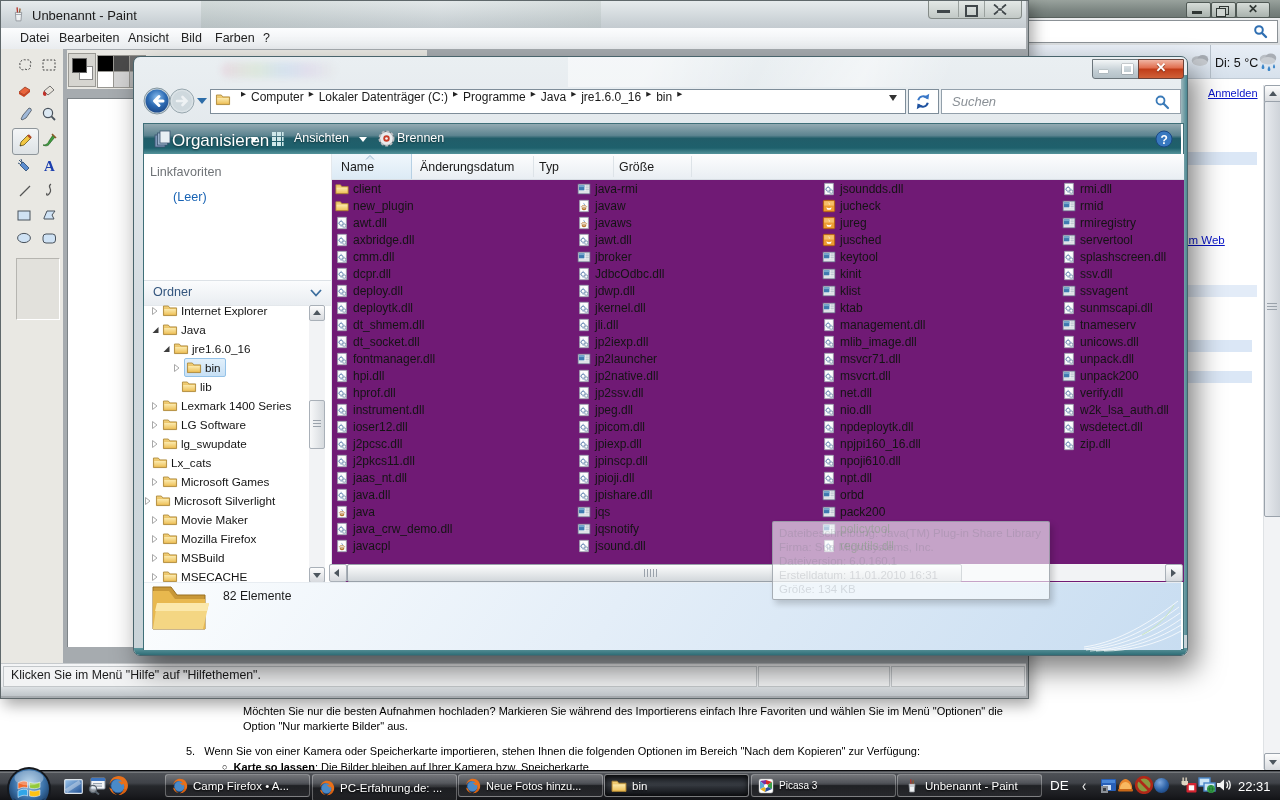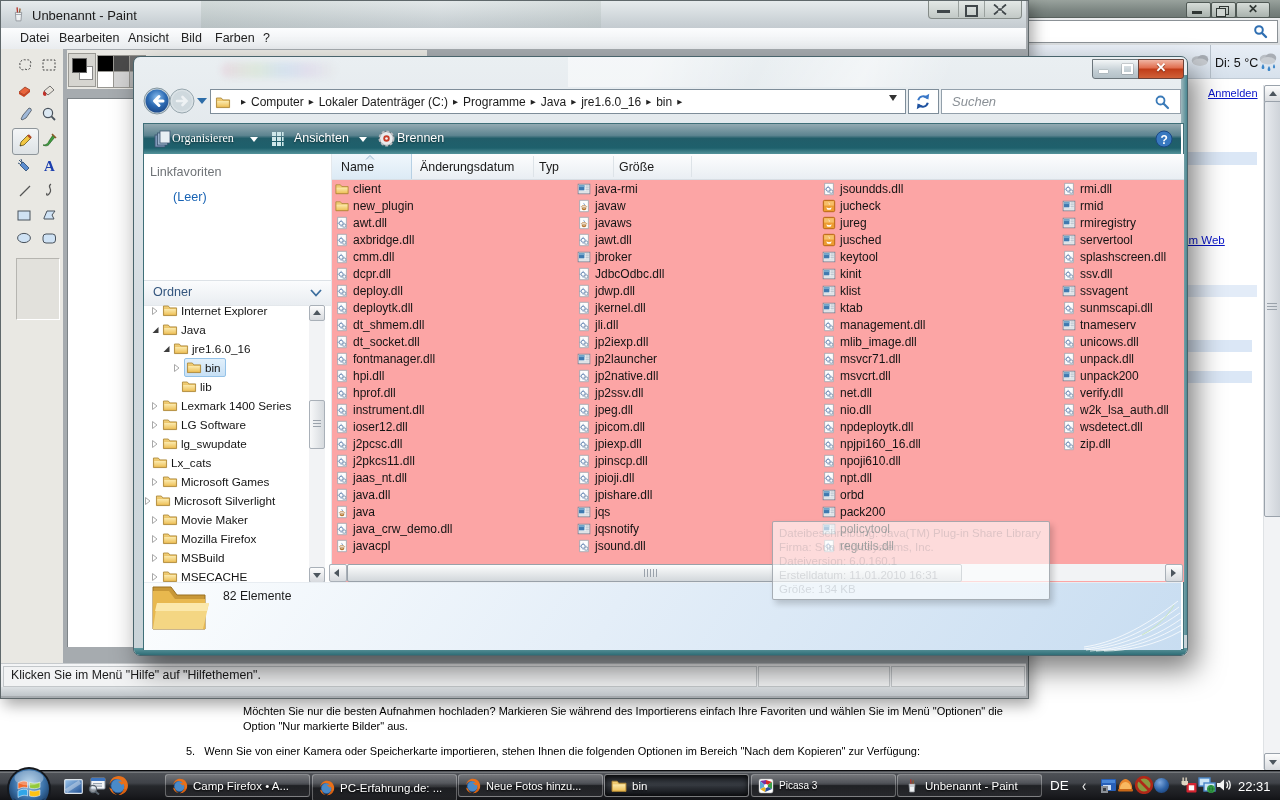--- a/index.html
+++ b/index.html
@@ -146,20 +146,21 @@
   <div class="a" style="left:0;top:16px;width:16px;height:414px;background:linear-gradient(90deg,#e7eaee,#cdd2d8);border:1px solid #9aa2ab;border-radius:2px;"></div>
   <div class="a" style="left:3px;top:218px;width:10px;height:1px;background:#9aa2ab"></div>
   <div class="a" style="left:3px;top:221px;width:10px;height:1px;background:#9aa2ab"></div>
   <div class="a" style="left:3px;top:224px;width:10px;height:1px;background:#9aa2ab"></div>
   <div class="a" style="left:0;top:668px;width:16px;height:16px;background:linear-gradient(#fdfdfd,#d7dade);border:1px solid #9aa2ab;border-radius:2px;">
         <div class="a" style="left:4px;top:6px;width:0;height:0;border-left:4px solid transparent;border-right:4px solid transparent;border-top:5px solid #4d565e;"></div>
       </div>
  </div>
  <div class="a" style="left:243px;top:704px;font-size:11px;color:#000;line-height:15.2px;">Möchten Sie nur die besten Aufnahmen hochladen? Markieren Sie während des Importierens einfach Ihre Favoriten und wählen Sie im Menü "Optionen" die<br>Option "Nur markierte Bilder" aus.</div>
  <div class="a" style="left:186px;top:745px;font-size:11px;color:#000;">5.&nbsp;&nbsp;&nbsp;Wenn Sie von einer Kamera oder Speicherkarte importieren, stehen Ihnen die folgenden Optionen im Bereich "Nach dem Kopieren" zur Verfügung:</div>
+ <div class="a" style="left:222px;top:761px;font-size:11px;color:#000;"><span style="font-size:9px;vertical-align:1px;">○</span>&nbsp;&nbsp;<b>Karte so lassen</b>: Die Bilder bleiben auf Ihrer Kamera bzw. Speicherkarte</div>
 </div>
 
 <div id="paint" class="a" style="left:0;top:0;width:1027px;height:697px;border:1px solid #5f686b;box-shadow:4px 6px 14px rgba(0,0,0,0.35);background:#a6abaf;">
  <div class="a" style="left:0;top:0;width:1025px;height:27px;background:linear-gradient(#e6ebed,#cdd4d8 70%,#c4cbd0);border-bottom:1px solid #9aa2a6;">
   <div class="a" style="left:200px;top:0;width:400px;height:27px;background:linear-gradient(90deg,rgba(150,165,158,0.25),rgba(190,200,195,0.08) 60%,rgba(150,165,158,0.2));"></div>
   <svg class="a" style="left:9px;top:5px" width="17" height="17" viewBox="0 0 16 16">
         <use href="#spaint"></use>
       </svg>
   <div class="a" style="left:31px;top:7px;font-size:13px;color:#1b1b1b;">Unbenannt - Paint</div>
  </div>
@@ -280,21 +281,21 @@
 
  <svg class="a" style="left:8px;top:30px" width="56" height="29" viewBox="0 0 56 29">
   <circle cx="15" cy="14" r="13" fill="#c9d4da" stroke="#8396a0" stroke-width="1"></circle>
   <circle cx="15" cy="14" r="11.5" fill="url(#gback)"></circle>
   <path d="M21 14 L13.5 14 M17 9.5 L12.5 14 L17 18.5" stroke="#fff" stroke-width="3" fill="none" stroke-linecap="round" stroke-linejoin="round"></path>
   <circle cx="40" cy="14" r="12" fill="#dae2e6" stroke="#98a7ae" stroke-width="1"></circle>
   <circle cx="40" cy="14" r="10" fill="#cfd9de"></circle>
   <path d="M35 14 L44 14 M40.5 10 L44.5 14 L40.5 18" stroke="#eef2f4" stroke-width="2.6" fill="none" stroke-linecap="round"></path>
  </svg>
  <div class="a" style="left:63px;top:41px;width:0;height:0;border-left:5px solid transparent;border-right:5px solid transparent;border-top:6px solid #2d6da8;"></div>
- <div class="a" style="left:76px;top:32px;width:694px;height:23px;background:#fff;border:1px solid #7e8d99;display:flex;align-items:center;">
+ <div class="a" style="left:76px;top:32px;width:694px;height:23px;background:#fff;border:1px solid #7e8d99;display:flex;align-items:flex-start;">
       <span style="padding:0 5px 0 4px"><svg width="16" height="15" style="vertical-align:-3px">
           <use href="#sfold"></use>
         </svg></span>
       <span class="sep">▶</span>
       <span class="crumb">Computer</span>
       <span class="sep">▶</span>
       <span class="crumb">Lokaler Datenträger (C:)</span>
       <span class="sep">▶</span>
       <span class="crumb">Programme</span>
       <span class="sep">▶</span>
@@ -322,21 +323,21 @@
       </svg>
  </div>
 
  <div class="a" style="left:9px;top:66px;width:1039px;height:525px;border:1px solid #3f6f78;background:#fff;">
   <div class="a" style="left:0;top:0;width:1037px;height:30px;background:linear-gradient(#93aab2 0%,#5d8490 38%,#215d69 48%,#1e606c 80%,#55939b 100%);border-bottom:1px solid #7fc2c8;">
    <svg class="a" style="left:10px;top:6px" width="19" height="18" viewBox="0 0 19 18">
           <rect x="1" y="5" width="10" height="12" fill="#7c97b8" stroke="#3c5470" stroke-width="0.8"></rect>
           <rect x="3.5" y="3" width="10" height="12" fill="#9cb4cc" stroke="#3c5470" stroke-width="0.8"></rect>
           <rect x="6" y="1" width="10" height="12" fill="#e8eef4" stroke="#3c5470" stroke-width="0.8"></rect>
         </svg>
-   <div class="a" style="left:28px;top:7px;font-size:12px;color:#fff;text-shadow:0 1px 2px rgba(0,0,0,0.5);font-family:Liberation Serif, serif;">Organisieren</div>
+   <div class="a" style="left:28px;top:7px;font-size:17px;color:#fff;text-shadow:0 1px 2px rgba(0,0,0,0.5);">Organisieren</div>
    <div class="a" style="left:106px;top:13px;width:0;height:0;border-left:4px solid transparent;border-right:4px solid transparent;border-top:5px solid #fff;"></div>
    <svg class="a" style="left:127px;top:7px" width="17" height="16" viewBox="0 0 17 16">
     <g fill="#cfe8ea">
             <rect x="1" y="1" width="4" height="4"></rect>
             <rect x="6" y="1" width="4" height="4"></rect>
             <rect x="11" y="1" width="1.6" height="4"></rect>
             <rect x="1" y="6" width="4" height="4"></rect>
             <rect x="6" y="6" width="4" height="4"></rect>
             <rect x="11" y="6" width="1.6" height="4"></rect>
             <rect x="1" y="11" width="4" height="4"></rect>
@@ -452,21 +453,21 @@
      <div class="a" style="left:3px;top:19px;width:8px;height:1px;background:#9aa2ab"></div>
             <div class="a" style="left:3px;top:22px;width:8px;height:1px;background:#9aa2ab"></div>
             <div class="a" style="left:3px;top:25px;width:8px;height:1px;background:#9aa2ab"></div>
     </div>
     <div class="a" style="left:0;top:262px;width:14px;height:14px;background:linear-gradient(#fdfdfd,#d7dade);border:1px solid #a9b0b8;border-radius:2px;">
             <div class="a" style="left:3px;top:5px;width:0;height:0;border-left:4px solid transparent;border-right:4px solid transparent;border-top:5px solid #4d565e;"></div>
           </div>
    </div>
   </div>
 
-  <div class="a" style="left:187px;top:30px;width:852px;height:428px;background:#fca5a5;border-left:1px solid #e4e8ec;">
+  <div class="a" style="left:187px;top:30px;width:852px;height:428px;background:#701a75;border-left:1px solid #e4e8ec;">
    <div class="a" style="left:0;top:0;width:852px;height:25px;background:linear-gradient(#fdfdfe,#f2f5f8 55%,#e9eef3);border-bottom:1px solid #d8dee4;">
     <div class="a" style="left:0;top:0;width:79px;height:25px;background:linear-gradient(#f0f7fc,#dceaf5);border-right:1px solid #b6d0e4;"></div>
     <svg class="a" style="left:33px;top:1px" width="10" height="5" viewBox="0 0 10 5">
             <path d="M1 4.5 L5 0.5 L9 4.5" fill="#dfeaf2" stroke="#98b8d0" stroke-width="1"></path>
           </svg>
     <div class="a" style="left:9px;top:6px;font-size:12.4px;color:#1a1a1a;">Name</div>
     <div class="a" style="left:88px;top:6px;font-size:12.4px;color:#1a1a1a;">Änderungsdatum</div>
     <div class="a" style="left:207px;top:6px;font-size:12.4px;color:#1a1a1a;">Typ</div>
     <div class="a" style="left:287px;top:6px;font-size:12.4px;color:#1a1a1a;">Größe</div>
     <div class="a" style="left:201px;top:2px;width:1px;height:21px;background:#dde3e8"></div>

